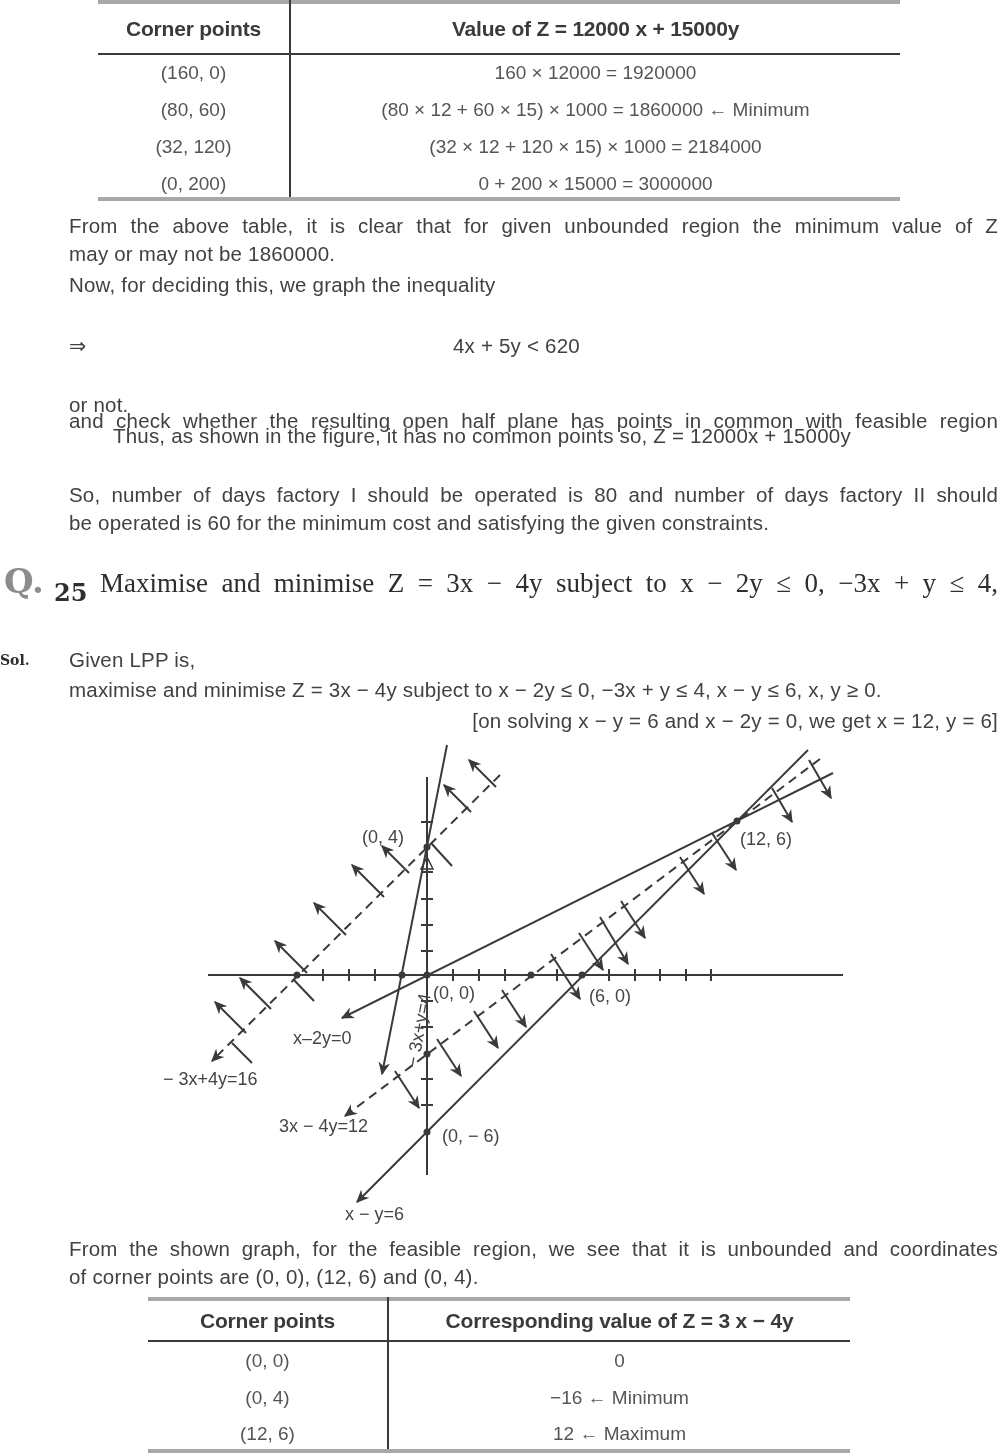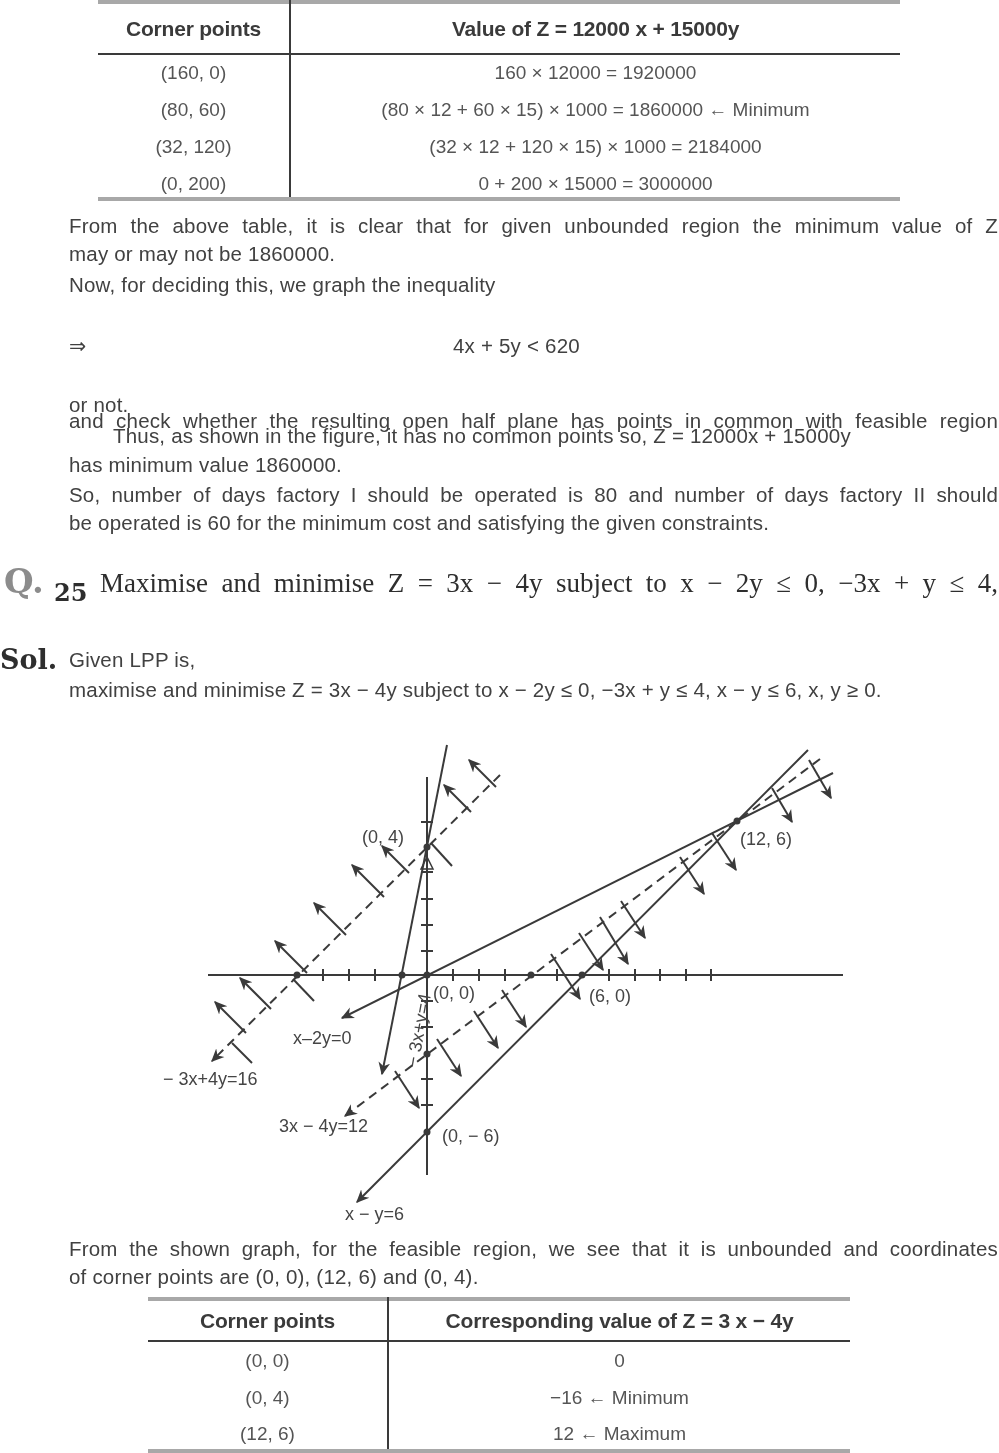--- a/index.html
+++ b/index.html
@@ -13,21 +13,21 @@
   .just { width: 929px; text-align: justify; text-align-last: justify; }
   .rule-gray { position: absolute; background: #a8a8a8; }
   .rule-dark { position: absolute; background: #3a3a3a; }
   .cell { position: absolute; display: flex; align-items: center; justify-content: center; white-space: nowrap; }
   .th { font-size: 21px; font-weight: bold; color: #3a3a3a; letter-spacing: -0.2px; }
   .td { font-size: 19px; color: #555555; text-align: right; }
   .q-prefix { font-family: "DejaVu Serif", "Liberation Serif", serif; font-weight: bold; font-size: 34px; color: #8c8c8c; line-height: 34px; }
   .q-num { font-family: "DejaVu Serif", "Liberation Serif", serif; font-weight: bold; font-size: 24px; color: #2e2e2e; line-height: 34px; }
   .q-text { font-family: "Liberation Serif", "DejaVu Serif", serif; font-size: 27px; color: #2e2e2e; line-height: 34px; }
   .q-just { width: 898px; text-align: justify; text-align-last: justify; }
-  .sol-label { font-family: "DejaVu Serif", "Liberation Serif", serif; font-weight: bold; font-size: 27px; color: #2e2e2e; line-height: 26px; }
+  .sol-label { font-family: "DejaVu Serif", "Liberation Serif", serif; font-weight: bold; font-size: 14px; color: #2e2e2e; line-height: 26px; }
   svg text { font-family: "Liberation Sans", "DejaVu Sans", sans-serif; font-size: 18px; fill: #454545; }
 </style>
 </head>
 <body>
 
 <div id="page">
 
   <div>
     <div class="rule-gray" style="left:98px;top:0;width:802px;height:4px;"></div>
     <div class="rule-dark" style="left:289px;top:0;width:1.5px;height:201px;"></div>
@@ -48,31 +48,31 @@
   </div>
 
   <div class="abs body just" style="left:69px;top:214px;">From the above table, it is clear that for given unbounded region the minimum value of Z</div>
   <div class="abs body" style="left:69px;top:242px;">may or may not be 1860000.</div>
   <div class="abs body" style="left:69px;top:273px;">Now, for deciding this, we graph the inequality</div>
   <div class="abs body" style="left:69px;top:334px;">⇒</div>
   <div class="abs body" style="left:453px;top:334px;">4x + 5y &lt; 620</div>
   <div class="abs body just" style="left:69px;top:365px;margin-top:44px;">and check whether the resulting open half plane has points in common with feasible region</div>
   <div class="abs body" style="left:69px;top:393px;">or not.</div>
   <div class="abs body" style="left:69px;top:424px;margin-left:44px;">Thus, as shown in the figure, it has no common points so, Z = 12000x + 15000y</div>
-  <div class="abs body" style="left:69px;top:453px;">has minimum value 1860000.</div>
   <div class="abs body just" style="left:69px;top:483px;">So, number of days factory I should be operated is 80 and number of days factory II should</div>
   <div class="abs body" style="left:69px;top:511px;">be operated is 60 for the minimum cost and satisfying the given constraints.</div>
 
   <div class="abs q-prefix" style="left:4px;top:564px;">Q.</div>
   <div class="abs q-num" style="left:54px;top:566px;margin-top:10px;">25</div>
   <div class="abs q-text q-just" style="left:100px;top:566px;">Maximise and minimise Z = 3x − 4y subject to x − 2y ≤ 0, −3x + y ≤ 4,</div>
 
   <div class="abs sol-label" style="left:0px;top:647px;">Sol.</div>
   <div class="abs body" style="left:69px;top:648px;">Given LPP is,</div>
   <div class="abs body" style="left:69px;top:678px;">maximise and minimise Z = 3x − 4y subject to x − 2y ≤ 0, −3x + y ≤ 4, x − y ≤ 6, x, y ≥ 0.</div>
+  <div class="abs body" style="right:1px;top:709px;">[on solving x − y = 6 and x − 2y = 0, we get x = 12, y = 6]</div>
 
   <svg class="abs" style="left:150px;top:735px;" width="700" height="495" viewBox="150 735 700 495">
     <defs>
       <marker id="ah" viewBox="0 0 10 10" refX="9" refY="5" markerUnits="userSpaceOnUse" markerWidth="13" markerHeight="13" orient="auto">
         <path d="M0,0.5 L10,5 L0,9.5 L3,5 z" fill="#3a3a3a"></path>
       </marker>
     </defs>
 
     <g stroke="#3a3a3a" stroke-width="2" fill="none">
 

